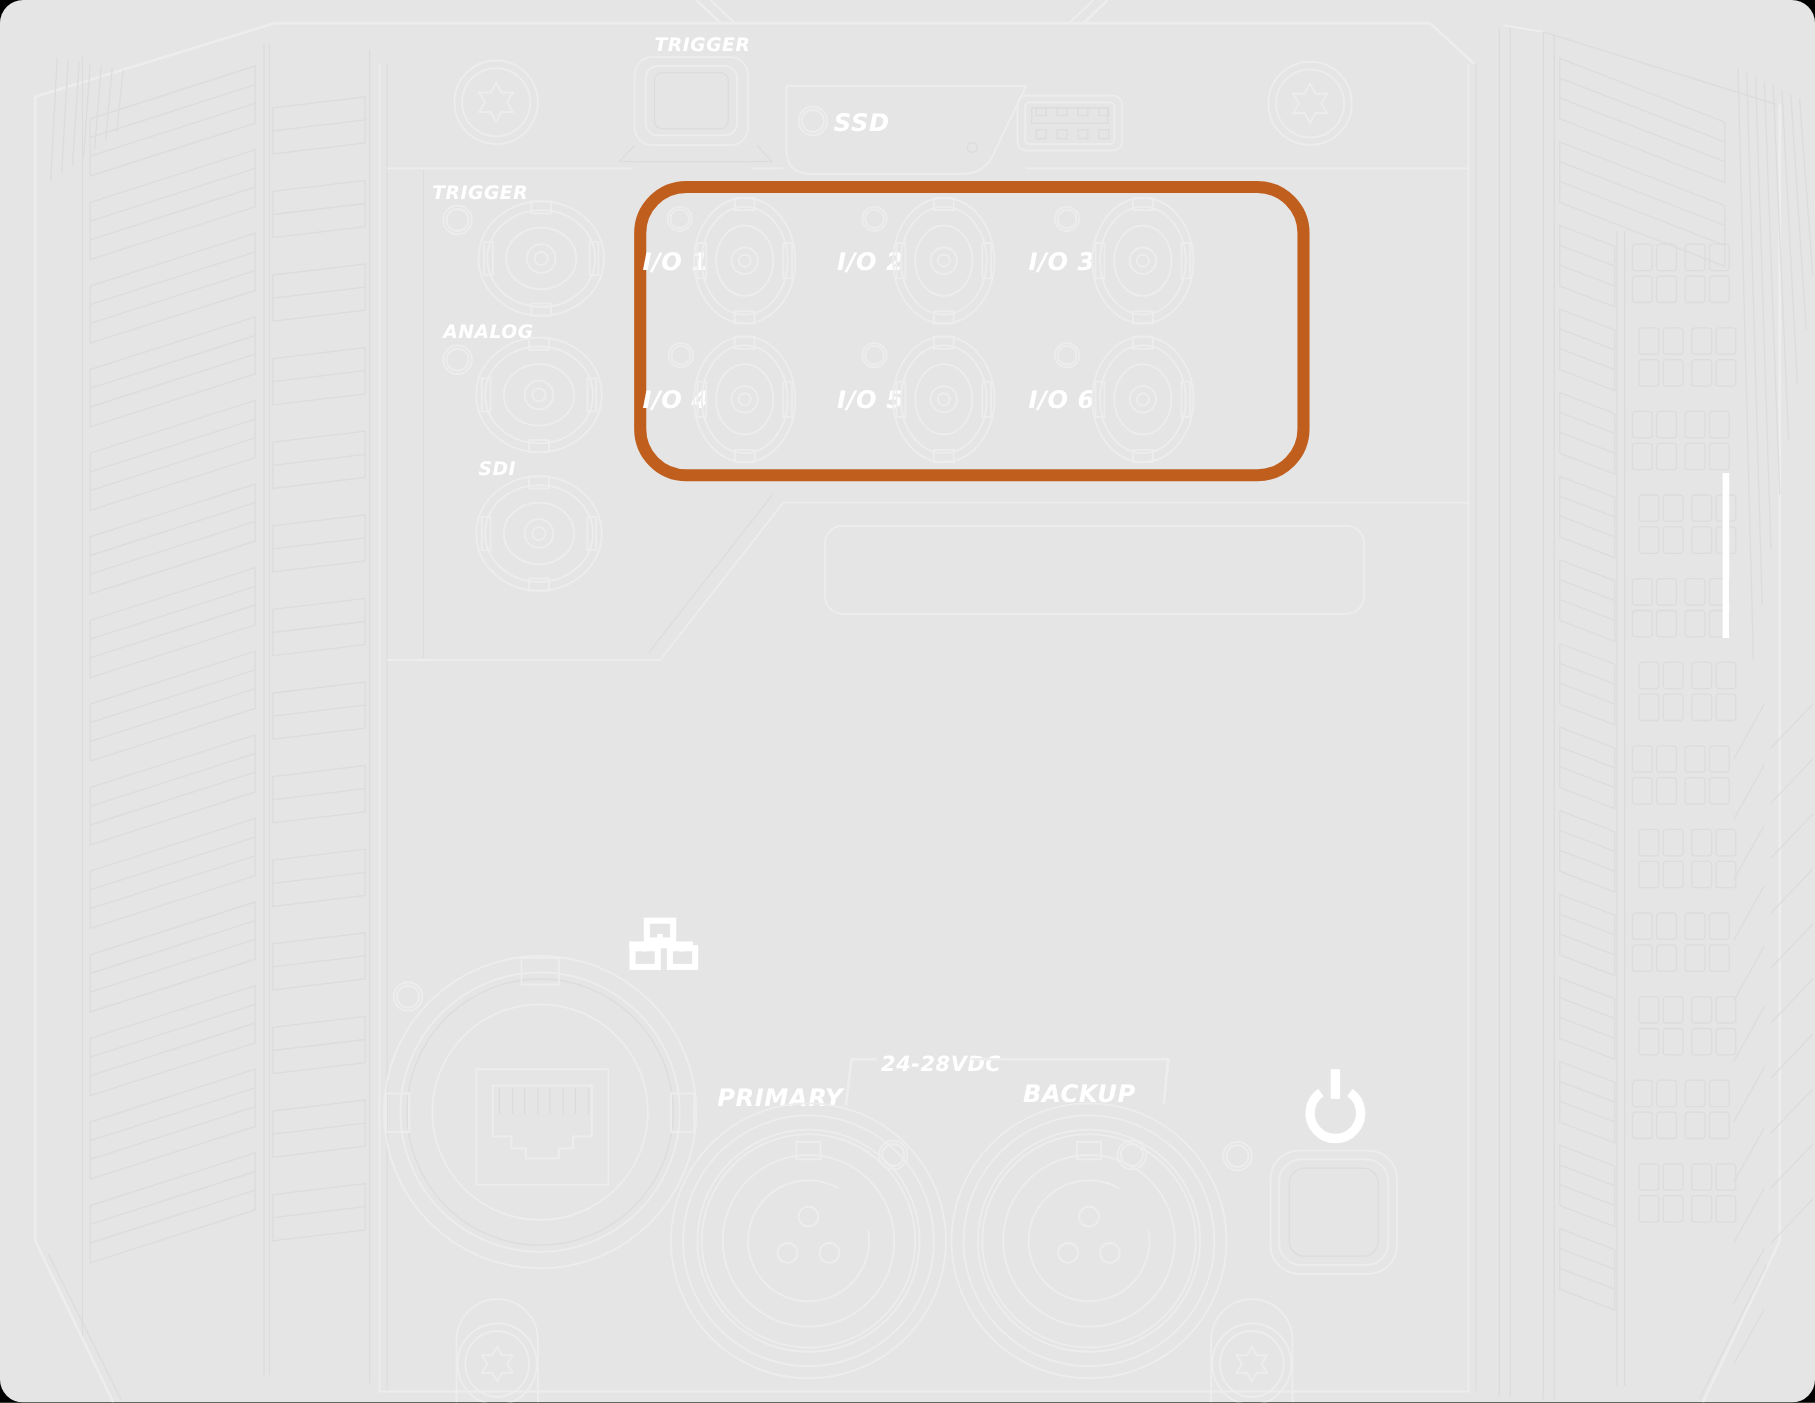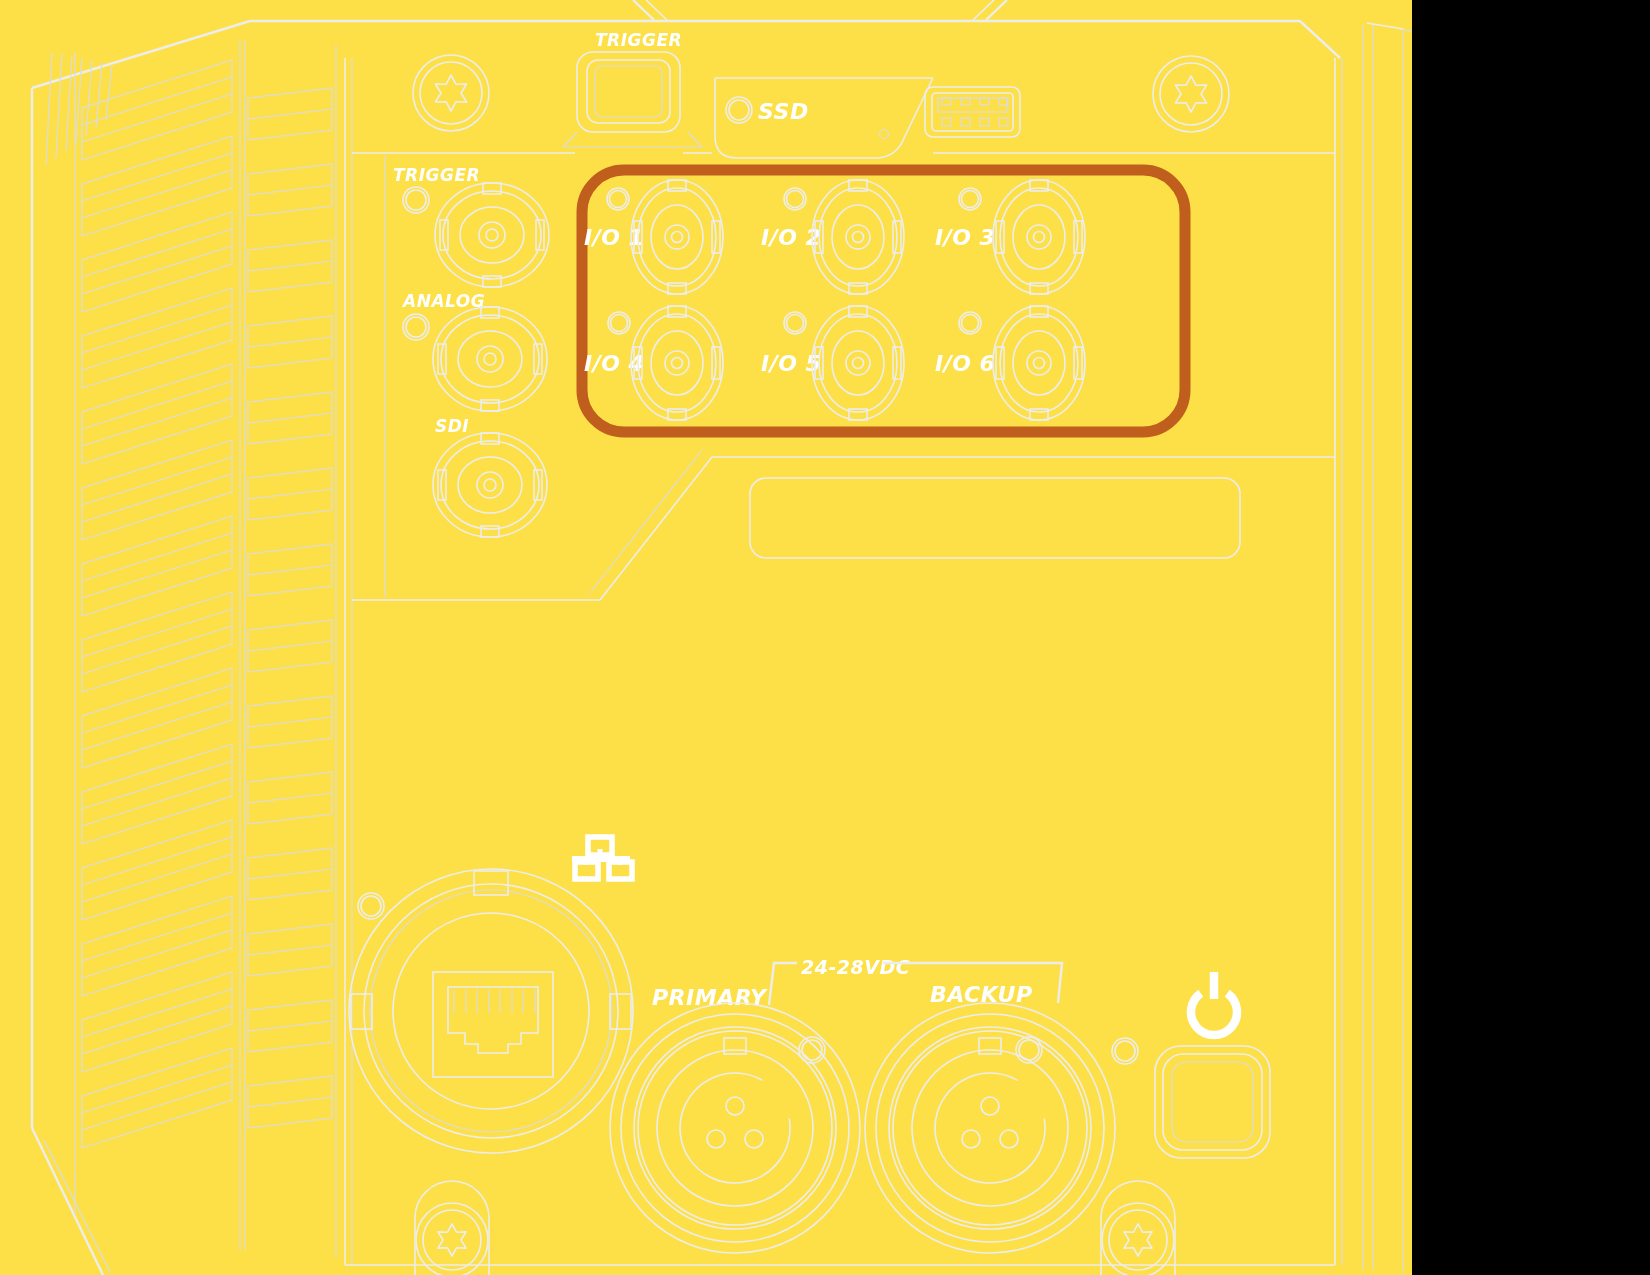--- a/index.html
+++ b/index.html
@@ -1,16 +1,16 @@
 <!DOCTYPE html>
 <html><head>
 <meta charset="utf-8">
 <style>
   html,body{margin:0;padding:0;background:#000;}
-  .stage{width:1412px;height:1275px;background:#fde047;position:relative;overflow:hidden;}
+  .stage{width:1650px;height:1275px;background:#e5e5e5;position:relative;overflow:hidden;border-radius:21px;}
   svg{display:block;}
   .ln{stroke:#ededed;stroke-width:1.6;fill:none;}
   .ln2{stroke:#ededed;stroke-width:2.4;fill:none;}
   .thin{stroke:#dcdcdc;stroke-width:1.2;fill:none;}
   .lbl{fill:#ffffff;font-family:"DejaVu Sans",sans-serif;font-style:italic;font-weight:bold;letter-spacing:.5px;}
   .s17{font-size:17px;}
   .s22{font-size:22px;}
   .s19{font-size:19px;}
   .hl{stroke:#c05e1e;stroke-width:11;fill:none;}
   .wfill{fill:#ffffff;stroke:none;}

